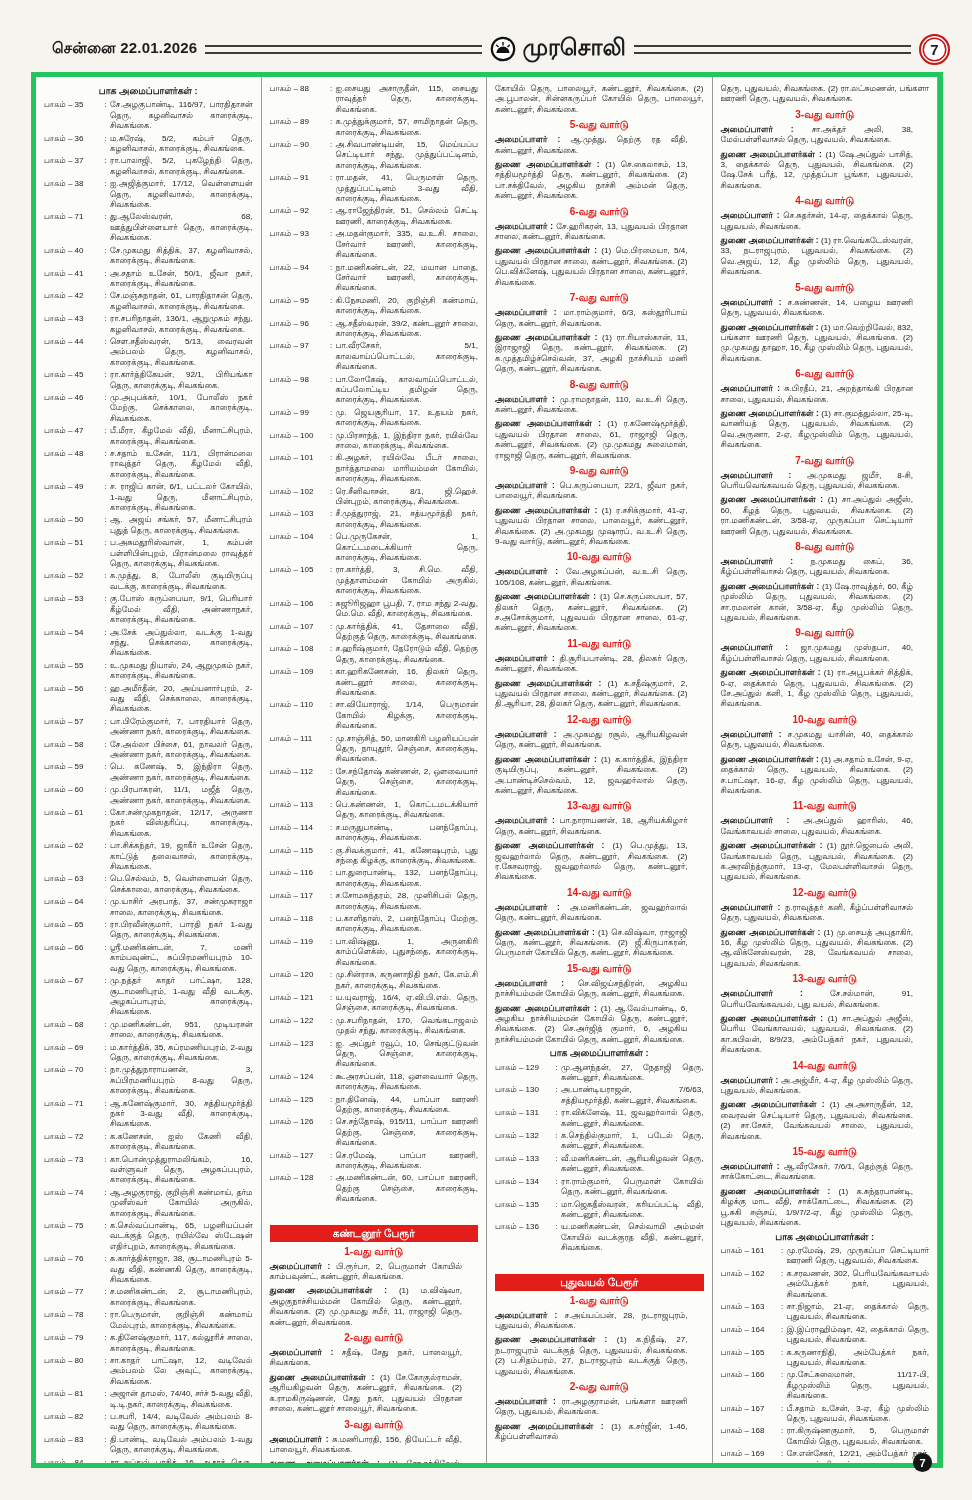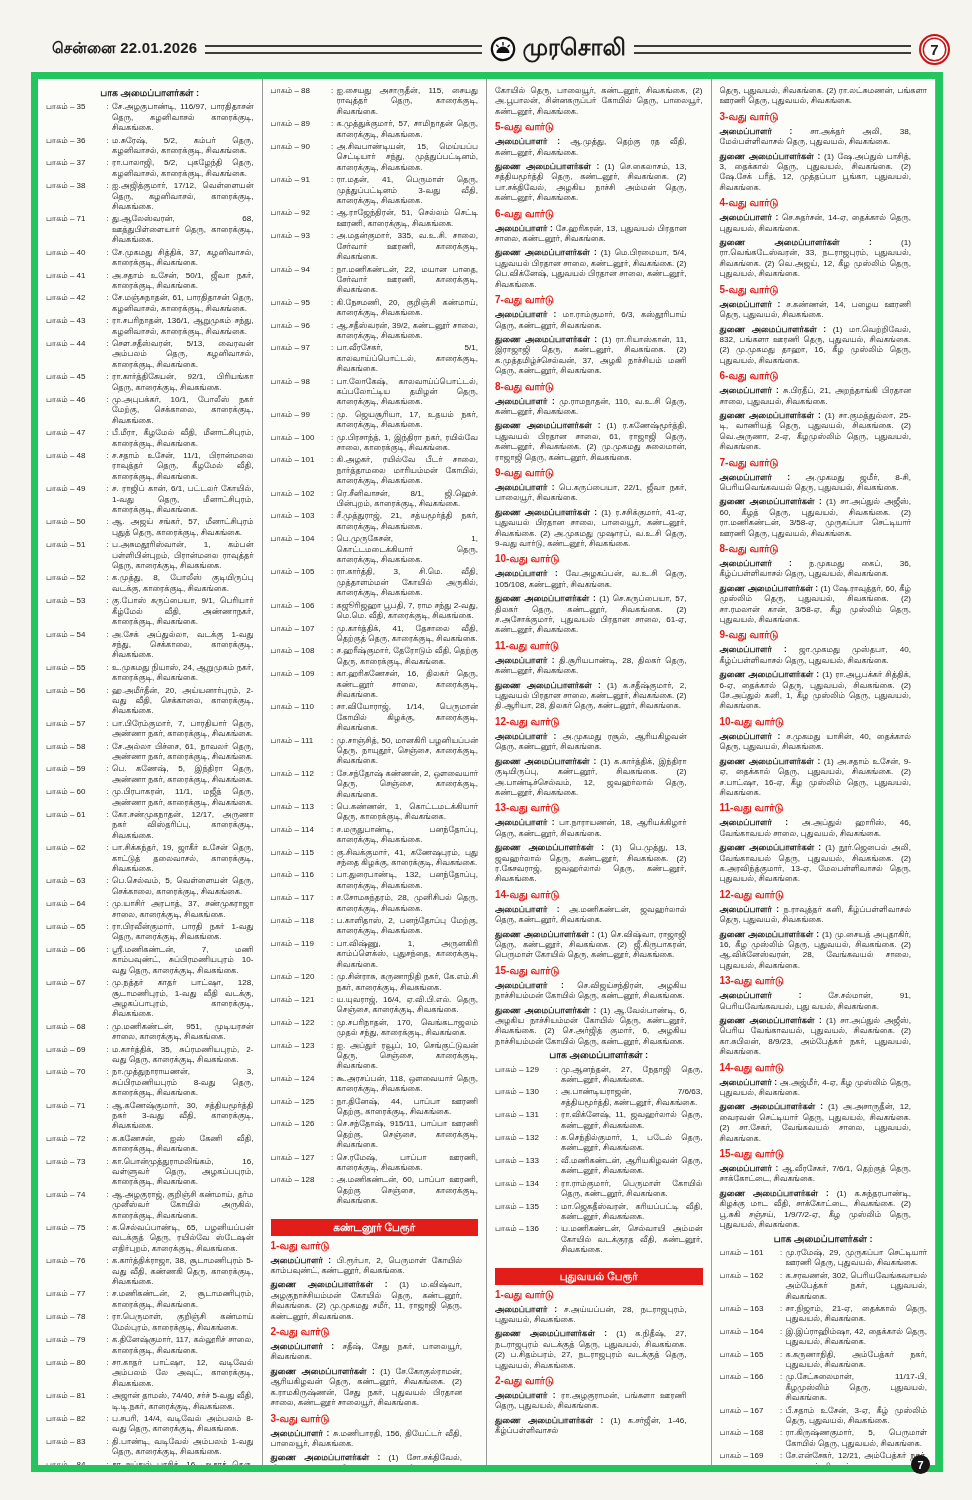--- a/index.html
+++ b/index.html
@@ -25,43 +25,43 @@
     border:2.5px solid #c41717;background:#fff;
     box-shadow:inset 0 0 0 1.5px #fff, inset 0 0 0 3px #c41717;
     display:flex;align-items:center;justify-content:center;
     font-size:15px;font-weight:bold;color:#222;
   }
   
   .box{
     position:relative;
     margin:8px 29px 0 31px;
     background:#fcfcf9;
-    border:7px solid #22c55e;
+    border:5px solid #22c55e;
     display:flex;
   }
   .col{
     width:25%;box-sizing:border-box;
     padding:7px 8px 4px 8px;
     border-right:1px solid #999;
     height:1386px;overflow:hidden;
     font-size:8.1px;line-height:10.4px;
     text-align:justify;
   }
   .col:last-child{border-right:none;}
   .sec-title{font-weight:bold;text-align:center;font-size:9.3px;margin:2px 0 4px 0;}
   .entry{display:flex;margin-bottom:2px;}
   .pnum{flex:0 0 57px;white-space:nowrap;font-size:8px;}
   .colon{flex:0 0 9px;text-align:center;}
   .etext{flex:1;}
   .band{
     background:#e31d1a;color:#fff;font-weight:bold;text-align:center;
-    font-size:10.5px;line-height:15px;padding:1px 0;margin:12px 0 3px 0;
+    font-size:10.5px;line-height:15px;padding:1px 0;margin:20px 0 3px 0;
   }
   .ward{
-    color:#e31d1a;font-weight:bold;text-align:left;
+    color:#e31d1a;font-weight:bold;text-align:center;
     font-size:10px;margin:4px 0 3px 0;line-height:12px;
   }
   .org{margin:0 16px 3px 0;}
   .org b{font-size:8.3px;}
   .cont{margin:0 0 3px 0;}
   
   .footcirc{
     position:absolute;right:6px;bottom:-9px;
     width:19px;height:19px;border-radius:50%;
     background:#151515;color:#fff;

